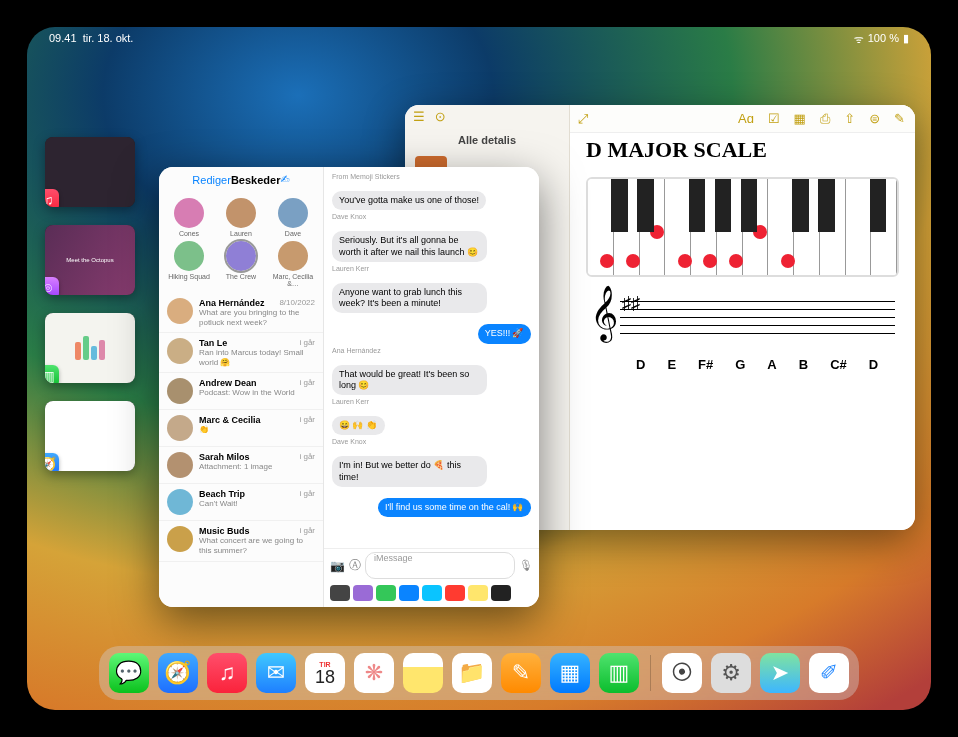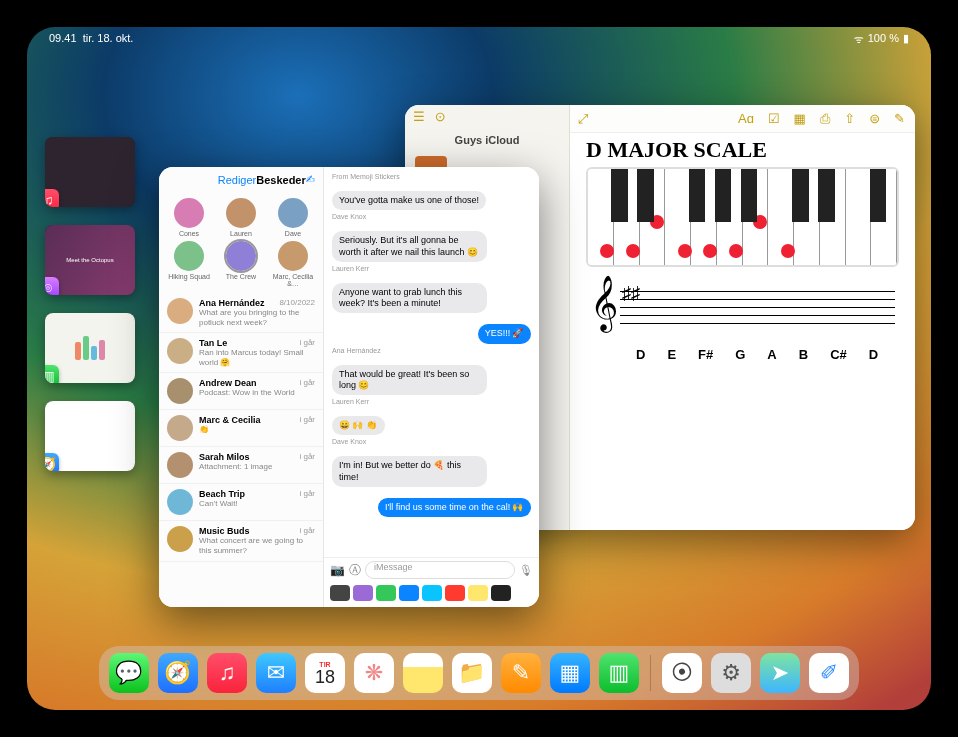--- a/index.html
+++ b/index.html
@@ -19,39 +19,39 @@
 
 
 .notes-window { position: absolute; left: 378px; top: 78px; width: 510px; height: 425px; border-radius: 14px; background: #fff; box-shadow: 0 12px 40px rgba(0,0,0,.45); overflow: hidden; display: flex; }
 .notes-sidebar { width: 165px; background: #f6f4ef; border-right: 1px solid #e2ddd2; display: flex; flex-direction: column; }
 .notes-sidebar-title { text-align: center; font-size: 11px; font-weight: 600; padding: 6px 0; color: #444; }
 .notes-side-row { display: flex; gap: 8px; padding: 4px 10px; align-items: center; }
 .note-thumb { width: 32px; height: 32px; border-radius: 4px; background: #d5b86f; }
 .notes-toolbar { position: absolute; top: 0; right: 0; width: 345px; height: 28px; background: #fdfdfb; display: flex; align-items: center; justify-content: flex-end; gap: 14px; padding: 0 10px; border-bottom: 1px solid #eee; }
 .notes-toolbar .tb { color: #c2a013; font-size: 13px; cursor: pointer; }
 .notes-main { flex: 1; background: #fff; padding: 32px 16px 10px; }
-.note-title { font-family: "Comic Sans MS", cursive; font-weight: 700; font-size: 22px; margin-bottom: 4px; }
+.note-title { font-family: "Comic Sans MS", cursive; font-weight: 700; font-size: 22px; margin-bottom: 14px; }
 
 .piano { display: flex; height: 100px; position: relative; margin-bottom: 10px; border: 2px solid #ddd; border-radius: 6px; overflow: hidden; }
 .white-key { flex: 1; border-right: 1px solid #999; background: #fff; position: relative; }
 .white-key:last-child { border-right: none; }
 .black-key { position: absolute; width: 5.3%; height: 55%; background: #222; top: 0; z-index: 2; }
 .key-dot { position: absolute; width: 14px; height: 14px; border-radius: 50%; background: #e23; }
 
 .staff { position: relative; height: 70px; margin-top: 6px; }
 .staff-lines { position: absolute; top: 14px; left: 34px; right: 4px; }
 .staff-line { height: 1px; background: #000; margin-bottom: 7px; }
 .clef { position: absolute; left: 4px; top: -2px; font-size: 48px; }
 .sharp { position: absolute; left: 36px; top: 6px; font-size: 18px; font-weight: bold; }
 .note-names { display: flex; margin-left: 50px; gap: 22px; font-family: "Comic Sans MS", cursive; font-weight: 700; font-size: 13px; }
 
 
 .msg-window { position: absolute; left: 132px; top: 140px; width: 380px; height: 440px; border-radius: 14px; background: #fff; box-shadow: 0 14px 44px rgba(0,0,0,.5); overflow: hidden; display: flex; }
 .msg-sidebar { width: 165px; background: #fcfcfc; border-right: 1px solid #e6e6e6; display: flex; flex-direction: column; }
-.msg-sidebar-head { display: flex; justify-content: flex-end; align-items: center; padding: 6px 8px; font-size: 11px; }
+.msg-sidebar-head { display: flex; justify-content: center; align-items: center; padding: 6px 8px; font-size: 11px; }
 .msg-sidebar-head .title { font-weight: 700; }
 .msg-edit { color: #0a84ff; font-size: 11px; }
 .pinned { display: grid; grid-template-columns: repeat(3, 1fr); gap: 4px; padding: 6px; }
 .pin { text-align: center; }
 .pin-avatar { width: 30px; height: 30px; border-radius: 50%; margin: 0 auto 2px; background: #8bc3e8; }
 .pin-label { font-size: 7px; color: #666; }
 .convo-list { flex: 1; overflow: hidden; }
 .convo-row { display: flex; gap: 6px; padding: 5px 8px; border-bottom: 1px solid #f0f0f0; }
 .convo-avatar { width: 26px; height: 26px; border-radius: 50%; background: #c8a88a; flex-shrink: 0; }
 .convo-text { flex: 1; min-width: 0; }
@@ -63,21 +63,21 @@
 .msg-main { flex: 1; display: flex; flex-direction: column; background: #fff; }
 .msg-header { text-align: center; padding: 6px; border-bottom: 1px solid #eee; position: relative; }
 .msg-header .chat-name { font-size: 11px; font-weight: 600; color: #222; }
 .msg-header .cam { position: absolute; right: 8px; top: 6px; color: #0a84ff; font-size: 14px; }
 .msg-thread { flex: 1; padding: 6px 8px; overflow: hidden; font-size: 9px; display: flex; flex-direction: column; gap: 3px; }
 .msg-sender { font-size: 7px; color: #999; }
 .bubble { max-width: 78%; padding: 4px 7px; border-radius: 10px; line-height: 1.25; margin-top: 8px; }
 .bubble.in { background: #e9e9eb; color: #000; align-self: flex-start; }
 .bubble.out { background: #0a84ff; color: #fff; align-self: flex-end; }
 .msg-input-row { display: flex; align-items: center; gap: 4px; padding: 3px 6px; border-top: 1px solid #eee; }
-.msg-input { flex: 1; height: 18px; border: 1px solid #ddd; border-radius: 10px; font-size: 9px; padding: 0 8px; color: #999; }
+.msg-input { flex: 1; height: 27px; border: 1px solid #ddd; border-radius: 10px; font-size: 9px; padding: 0 8px; color: #999; }
 .app-strip { display: flex; gap: 3px; padding: 3px 6px 6px; }
 .app-chip { width: 20px; height: 16px; border-radius: 4px; }
 
 
 .dock { position: absolute; bottom: 10px; left: 50%; transform: translateX(-50%); height: 54px; padding: 5px 10px; background: rgba(210,210,215,.38); backdrop-filter: blur(20px); border-radius: 20px; display: flex; align-items: center; gap: 9px; }
 .dock-icon { width: 40px; height: 40px; border-radius: 10px; display: flex; align-items: center; justify-content: center; font-size: 22px; color: #fff; }
 .dock-sep { width: 1px; height: 36px; background: rgba(0,0,0,.2); margin: 0 2px; }
 </style>
 </head>
 <body>
@@ -119,21 +119,21 @@
         <div class="stage-badge" style="background:linear-gradient(#3fa9ff,#1e6fff)">🧭</div>
       </div>
     </div>
 
     <div class="notes-window">
       <div class="notes-sidebar">
         <div style="display:flex;gap:10px;padding:4px 8px;color:#c2a013;font-size:13px">
           <span>☰</span>
           <span>⊙</span>
         </div>
-        <div class="notes-sidebar-title">Guys iCloud</div>
+        <div class="notes-sidebar-title">Alle detalis</div>
         <div id="notes-thumbs">
             <div class="notes-side-row">
               <div class="note-thumb" style="background:#cd6b2e"></div>
               <span style="font-size:8px;color:#666"></span>
             </div>
             <div class="notes-side-row">
               <div class="note-thumb" style="background:#6e9a58"></div>
               <span style="font-size:8px;color:#666"></span>
             </div>
             <div class="notes-side-row">

